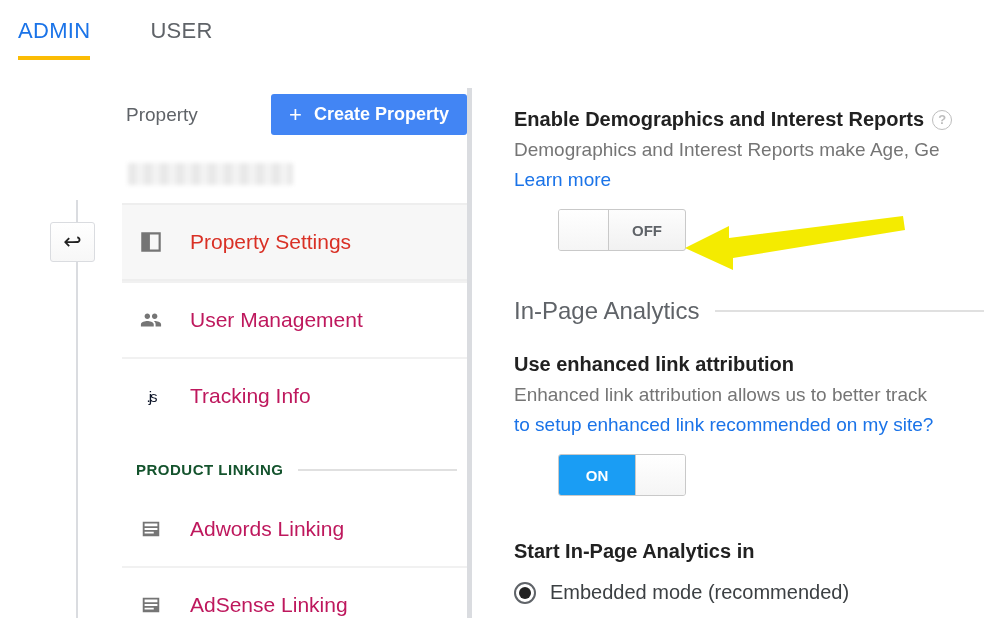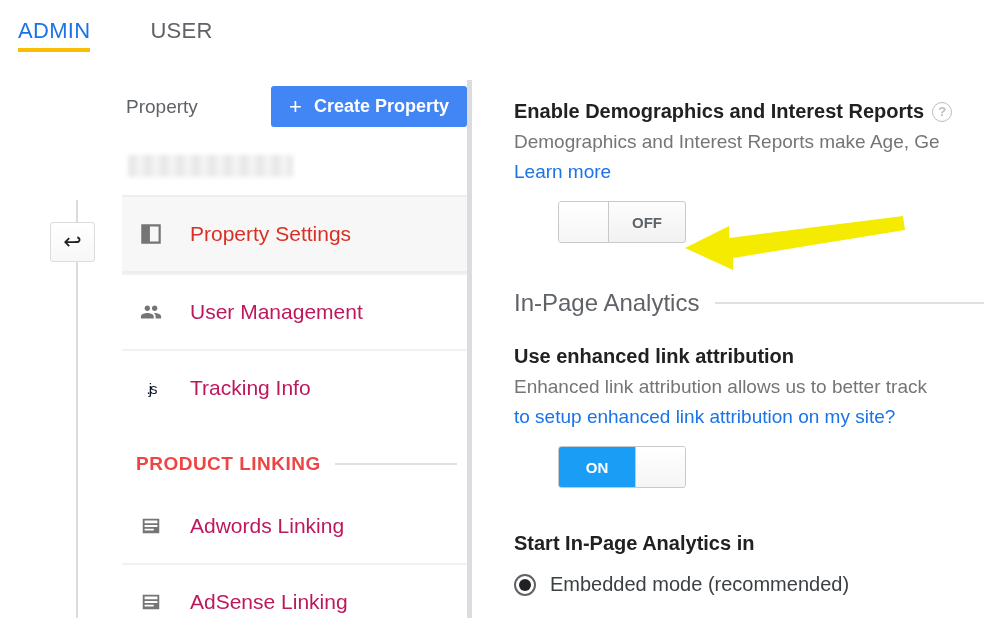--- a/index.html
+++ b/index.html
@@ -15,21 +15,21 @@
 
   
   .tabs {
     display: flex;
     gap: 60px;
     padding: 18px 0 0 18px;
   }
   .tab {
     font-size: 22px;
     color: #5f6368;
-    padding-bottom: 4px;
+    padding-bottom: 12px;
     cursor: pointer;
     letter-spacing: 0.3px;
   }
   .tab.active {
     color: #1a73e8;
     font-weight: 500;
     border-bottom: 4px solid #fbbc04;
   }
 
   
@@ -125,21 +125,21 @@
   .nav-label { font-size: 21px; color: #be185d; }
   .nav-icon { width: 30px; height: 26px; display:flex; align-items:center; justify-content:center; }
   .nav-icon svg { fill: #757575; }
   .nav-icon .js { font-family: Arial; font-size: 15px; color:#0f172a; font-weight:400; letter-spacing:-2px;}
 
   .section-head {
     display:flex; align-items:center; gap:14px;
     padding: 28px 0 14px 14px;
   }
   .section-head .label {
-    color:#ef4444; font-size:19px; font-weight:700; letter-spacing:0.5px;
+    color:#14532d; font-size:15px; font-weight:700; letter-spacing:0.5px;
   }
   .section-head .line { flex:1; height:2px; background:#e0e0e0; margin-right:10px;}
 
   
   .content {
     margin-left: 42px;
     width: 470px;
     position: relative;
   }
   .h {
@@ -300,21 +300,21 @@
 
     <div class="sec-title">
       <span>In-Page Analytics</span>
       <span class="line"></span>
     </div>
 
     <div class="h" style="margin-top:28px;">
       <span>Use enhanced link attribution</span>
     </div>
     <div class="sub">Enhanced link attribution allows us to better track</div>
-    <span class="link">to setup enhanced link attribution on my site?</span>
+    <span class="link">to setup enhanced link recommended on my site?</span>
 
     <div class="toggle on">
       <div class="lbl">ON</div>
       <div class="knob"></div>
     </div>
 
     <div class="h" style="margin-top:44px;">
       <span>Start In-Page Analytics in</span>
     </div>
     <div class="radio-row">

